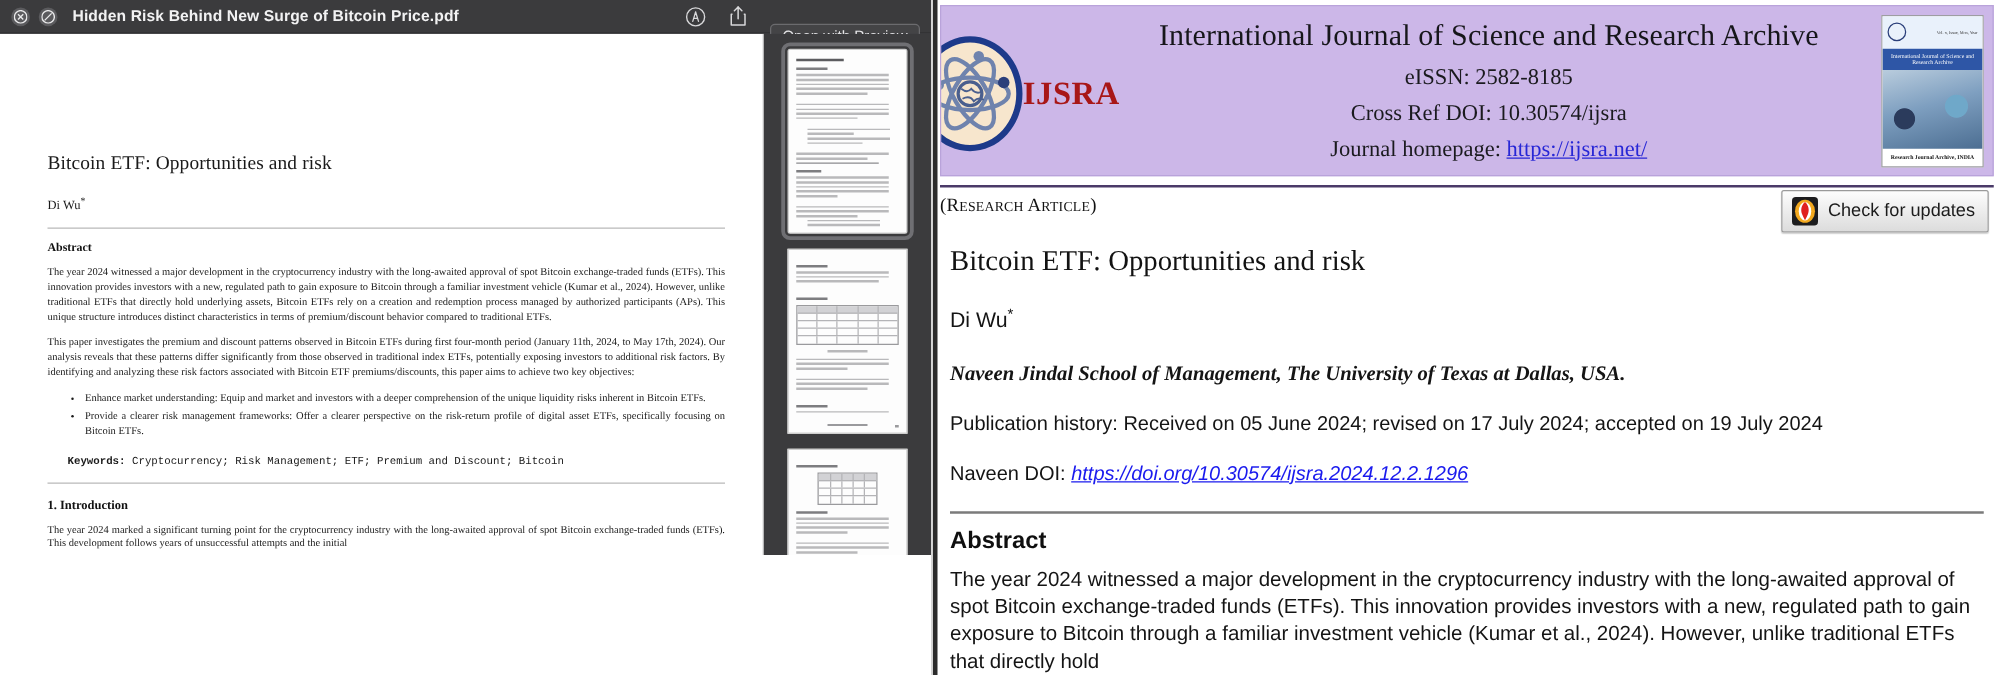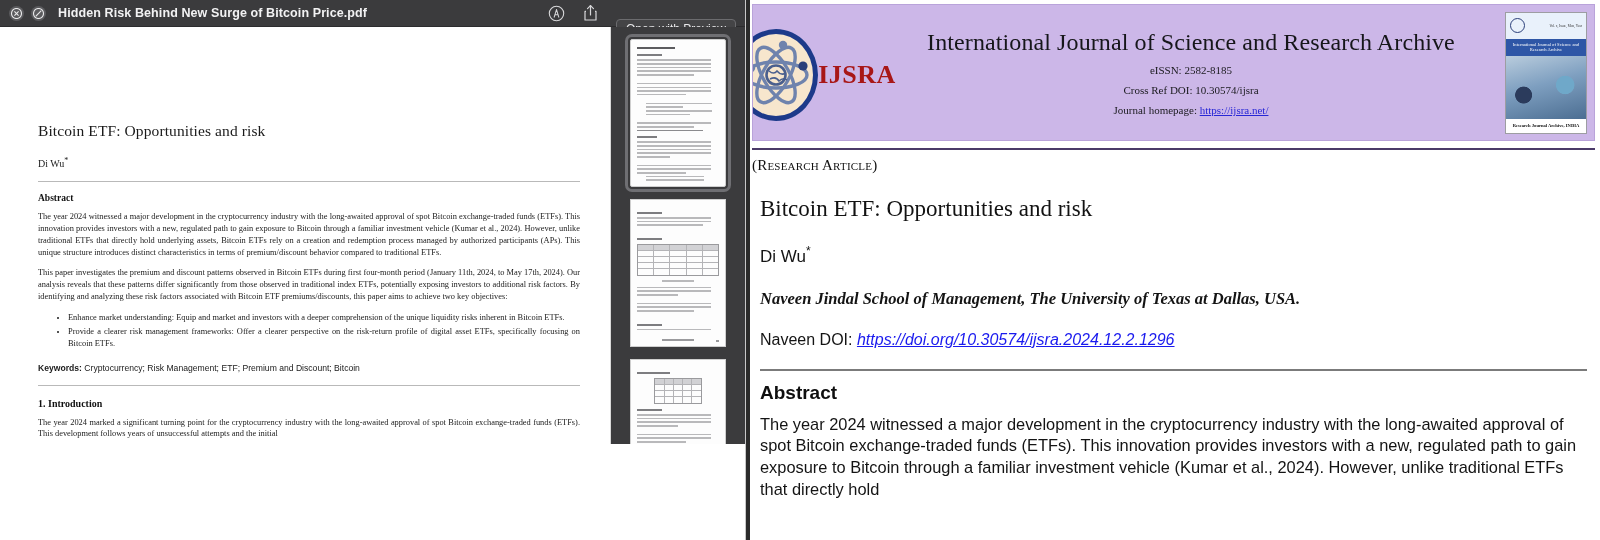--- a/index.html
+++ b/index.html
@@ -107,22 +107,22 @@
   ul.doc-ul { margin: 9px 0 0 30px; }
   ul.doc-ul li {
     font-family: "Liberation Serif", serif;
     font-size: 8.4px;
     line-height: 1.42;
     color: #1a1a1a;
     text-align: justify;
     margin-bottom: 2px;
   }
   .kw {
-    font-family: Liberation Sans, sans-serif;
-    font-size: 8.6px; color: #1a1a1a; margin-top: 13px;
+    font-family: Liberation Mono, monospace;
+    font-size: 8.6px; color: #1a1a1a; margin-top: 13px; margin-left: 16px;
   }
   .kw b { font-weight: bold; }
   .intro-h {
     font-family: "Liberation Serif", serif;
     font-size: 10px; font-weight: bold; color: #111; margin-top: 12px;
   }
 
   
   .thumb-rail {
     flex: 1;
@@ -224,21 +224,21 @@
     gap: 8px;
     padding: 0 6px;
   }
   .b-title {
     font-family: "Liberation Serif", serif;
     font-size: 24px; color: #16161a; letter-spacing: .1px;
     white-space: nowrap;
   }
   .b-line {
     font-family: "Liberation Serif", serif;
-    font-size: 11px; color: #1a1a1e;
+    font-size: 18px; color: #1a1a1e;
   }
   .b-link { color: #2727d6; }
   .banner-cover {
     width: 82px; height: 122px;
     margin-right: 7px;
     background: #ffffff;
     border: 1px solid #9d9da2;
     display: flex; flex-direction: column;
     flex: 0 0 auto;
     overflow: hidden;
@@ -599,31 +599,43 @@
           </div>
           <div class="cov-bar">International Journal of Science and Research Archive</div>
           <div class="cov-photo"></div>
           <div class="cov-foot">Research Journal Archive, INDIA</div>
         </div>
       </div>
 
       <div class="ra-row">
         <div class="ra-label"><span>(</span><span class="sc">Research Article</span><span>)</span></div>
 
+        <div class="crossmark">
+          <div class="cm-mark">
+            <svg width="22" height="24" viewBox="0 0 22 24" aria-hidden="true">
+              <rect x="0.6" y="0.6" width="20.8" height="22.8" rx="3" fill="#1c1c1e"></rect>
+              <ellipse cx="11" cy="12" rx="8" ry="9.2" fill="#f2a81e"></ellipse>
+              <ellipse cx="11" cy="12" rx="5" ry="7.4" fill="#ffffff"></ellipse>
+              <path d="M11 4.6 c3 2.6 3.6 6.4 2.4 9.6 c-0.7 1.9 -1.6 3.4 -2.4 4.9 c-0.8 -1.5 -1.7 -3 -2.4 -4.9 C7.4 11 8 7.2 11 4.6 z" fill="#e02020"></path>
+            </svg>
+          </div>
+          <div class="cm-text">Check for updates</div>
+        </div>
       </div>
 
       <div class="art-title">Bitcoin ETF: Opportunities and risk</div>
 
       <div class="art-author">
         <span>Di Wu</span><sup>*</sup>
       </div>
 
       <div class="art-aff">Naveen Jindal School of Management, The University of Texas at Dallas, USA.</div>
 
 
+      <div class="art-meta">Publication history: Received on 05 June 2024; revised on 17 July 2024; accepted on 19 July 2024</div>
 
       <div class="art-meta">
         <span>Naveen DOI: </span><a class="art-doi-link" href="#">https://doi.org/10.30574/ijsra.2024.12.2.1296</a>
       </div>
 
       <hr class="abs-rule">
       <div class="abs-h">Abstract</div>
       <div class="abs-p">The year 2024 witnessed a major development in the cryptocurrency industry with the long-awaited approval of spot Bitcoin exchange-traded funds (ETFs). This innovation provides investors with a new, regulated path to gain exposure to Bitcoin through a familiar investment vehicle (Kumar et al., 2024). However, unlike traditional ETFs that directly hold</div>
     </div>
   </div>

